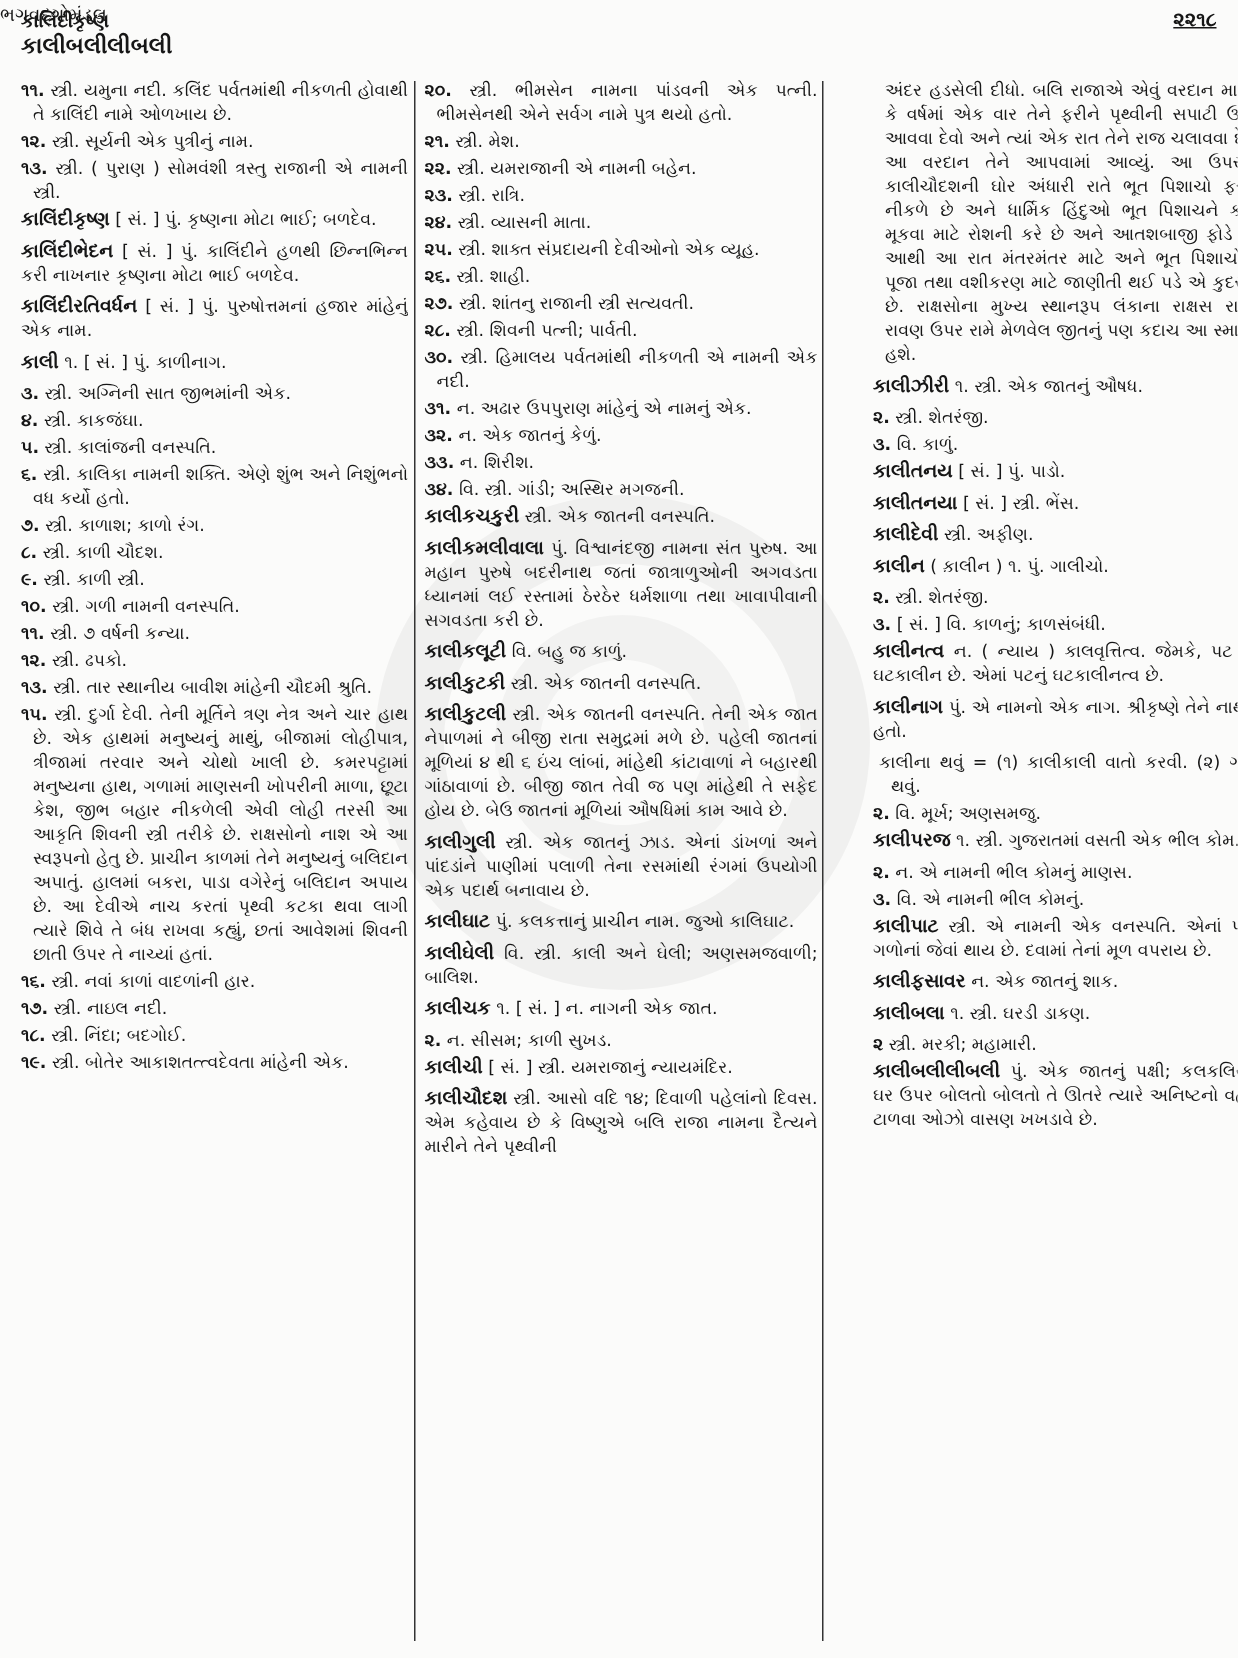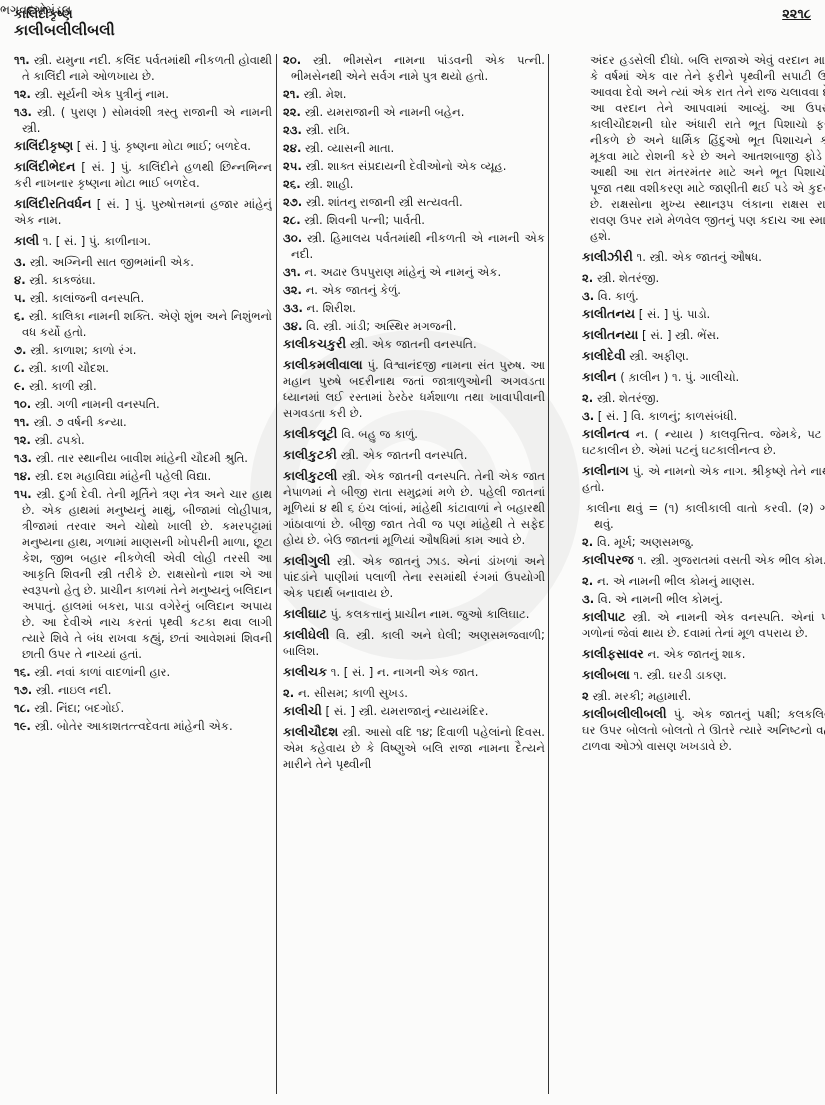--- a/index.html
+++ b/index.html
@@ -69,21 +69,20 @@
     <div class="sense"><span class="num">૪.</span> <span>સ્ત્રી. કાકજંઘા.</span></div>
     <div class="sense"><span class="num">૫.</span> <span>સ્ત્રી. કાલાંજની વનસ્પતિ.</span></div>
     <div class="sense"><span class="num">૬.</span> <span>સ્ત્રી. કાલિકા નામની શક્તિ. એણે શુંભ અને નિશુંભનો વધ કર્યો હતો.</span></div>
     <div class="sense"><span class="num">૭.</span> <span>સ્ત્રી. કાળાશ; કાળો રંગ.</span></div>
     <div class="sense"><span class="num">૮.</span> <span>સ્ત્રી. કાળી ચૌદશ.</span></div>
     <div class="sense"><span class="num">૯.</span> <span>સ્ત્રી. કાળી સ્ત્રી.</span></div>
     <div class="sense"><span class="num">૧૦.</span> <span>સ્ત્રી. ગળી નામની વનસ્પતિ.</span></div>
     <div class="sense"><span class="num">૧૧.</span> <span>સ્ત્રી. ૭ વર્ષની કન્યા.</span></div>
     <div class="sense"><span class="num">૧૨.</span> <span>સ્ત્રી. ઢપકો.</span></div>
     <div class="sense"><span class="num">૧૩.</span> <span>સ્ત્રી. તાર સ્થાનીય બાવીશ માંહેની ચૌદમી શ્રુતિ.</span></div>
-    <div class="sense"><span class="num">૧૪.</span> <span>સ્ત્રી. દશ મહાવિદ્યા માંહેની પહેલી વિદ્યા.</span></div>
     <div class="sense"><span class="num">૧૫.</span> <span>સ્ત્રી. દુર્ગા દેવી. તેની મૂર્તિને ત્રણ નેત્ર અને ચાર હાથ છે. એક હાથમાં મનુષ્યનું માથું, બીજામાં લોહીપાત્ર, ત્રીજામાં તરવાર અને ચોથો ખાલી છે. કમરપટ્ટામાં મનુષ્યના હાથ, ગળામાં માણસની ખોપરીની માળા, છૂટા કેશ, જીભ બહાર નીકળેલી એવી લોહી તરસી આ આકૃતિ શિવની સ્ત્રી તરીકે છે. રાક્ષસોનો નાશ એ આ સ્વરૂપનો હેતુ છે. પ્રાચીન કાળમાં તેને મનુષ્યનું બલિદાન અપાતું. હાલમાં બકરા, પાડા વગેરેનું બલિદાન અપાય છે. આ દેવીએ નાચ કરતાં પૃથ્વી કટકા થવા લાગી ત્યારે શિવે તે બંધ રાખવા કહ્યું, છતાં આવેશમાં શિવની છાતી ઉપર તે નાચ્યાં હતાં.</span></div>
     <div class="sense"><span class="num">૧૬.</span> <span>સ્ત્રી. નવાં કાળાં વાદળાંની હાર.</span></div>
     <div class="sense"><span class="num">૧૭.</span> <span>સ્ત્રી. નાઇલ નદી.</span></div>
     <div class="sense"><span class="num">૧૮.</span> <span>સ્ત્રી. નિંદા; બદગોઈ.</span></div>
     <div class="sense"><span class="num">૧૯.</span> <span>સ્ત્રી. બોતેર આકાશતત્ત્વદેવતા માંહેની એક.</span></div>
   </div>
 <div class="col col2">
     <div class="sense"><span class="num">૨૦.</span> <span>સ્ત્રી. ભીમસેન નામના પાંડવની એક પત્ની. ભીમસેનથી એને સર્વગ નામે પુત્ર થયો હતો.</span></div>
     <div class="sense"><span class="num">૨૧.</span> <span>સ્ત્રી. મેશ.</span></div>
     <div class="sense"><span class="num">૨૨.</span> <span>સ્ત્રી. યમરાજાની એ નામની બહેન.</span></div>

